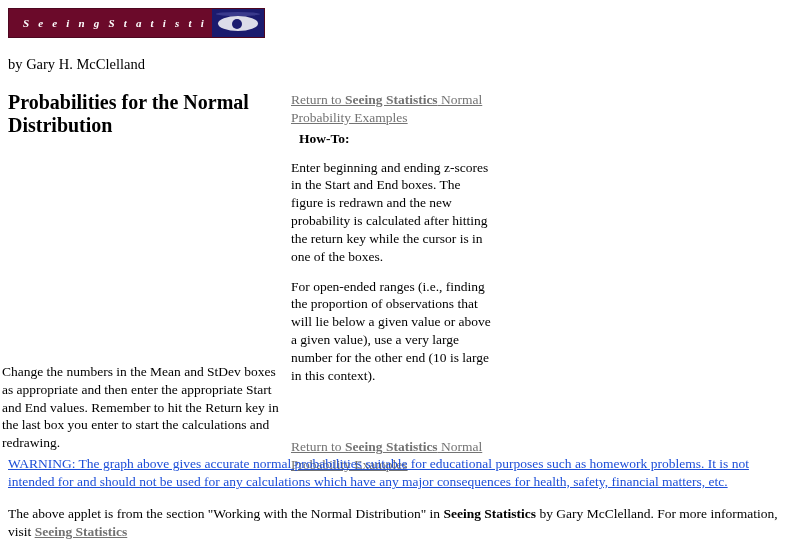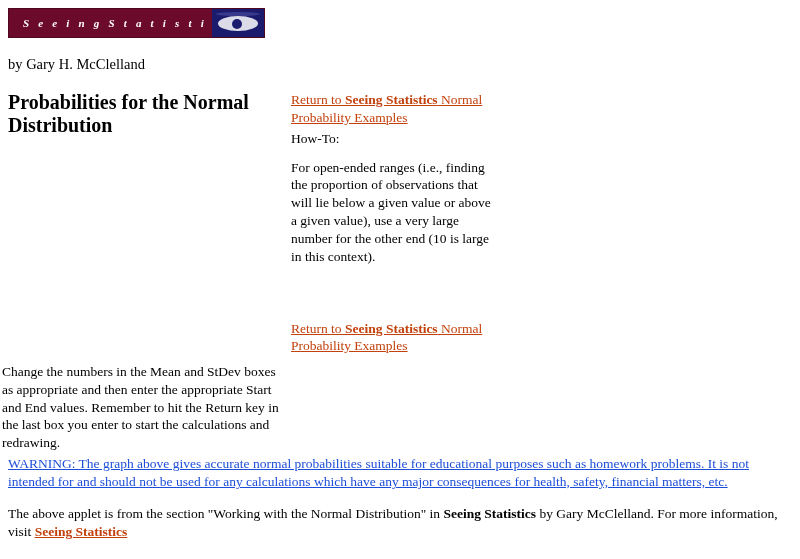--- a/index.html
+++ b/index.html
@@ -10,21 +10,21 @@
     width: 800px;
     height: 559px;
     background: #ffffff;
     font-family: "Liberation Serif", serif;
     font-size: 13.5px;
     color: #000000;
     overflow: hidden;
     position: relative;
   }
   a, .link {
-    color: #c2410c;
+    color: #737373;
     text-decoration: underline;
     cursor: pointer;
   }
   .banner {
     margin: 8px 0 0 8px;
     width: 257px;
     height: 30px;
     background: #6b0a2a;
     position: relative;
     border: 1px solid #4d0720;
@@ -109,22 +109,22 @@
     position: absolute;
     left: 291px;
     top: 0;
     width: 200px;
   }
   .right-col p {
     margin: 0 0 12px 0;
     line-height: 1.32;
   }
   .howto {
-    font-weight: normal;
-    margin: 4px 0 12px 0;
+    font-weight: bold;
+    margin: 4px 0 12px 8px;
   }
   .bottom {
     position: absolute;
     left: 8px;
     top: 455px;
     width: 784px;
   }
   .warning {
     color: #1d4ed8;
     line-height: 1.33;
@@ -162,20 +162,21 @@
     <div class="title">Probabilities for the Normal Distribution</div>
   </div>
 
   <div class="left-note">Change the numbers in the Mean and StDev boxes as appropriate and then enter the appropriate Start and End values. Remember to hit the Return key in the last box you enter to start the calculations and redrawing.</div>
 
   <div class="right-col">
     <div class="link-block">
       <span class="link">Return to </span><span class="link b">Seeing Statistics</span><span class="link"> Normal Probability Examples</span>
     </div>
     <div class="howto">How-To:</div>
+    <p>Enter beginning and ending z-scores in the Start and End boxes. The figure is redrawn and the new probability is calculated after hitting the return key while the cursor is in one of the boxes.</p>
     <p>For open-ended ranges (i.e., finding the proportion of observations that will lie below a given value or above a given value), use a very large number for the other end (10 is large in this context).</p>
     <div class="link-block" style="margin-top:54px;">
       <span class="link">Return to </span><span class="link b">Seeing Statistics</span><span class="link"> Normal Probability Examples</span>
     </div>
   </div>
 
 </div>
 
 <div class="bottom">
   <div class="warning">WARNING: The graph above gives accurate normal probabilities suitable for educational purposes such as homework problems. It is not intended for and should not be used for any calculations which have any major consequences for health, safety, financial matters, etc.</div>

